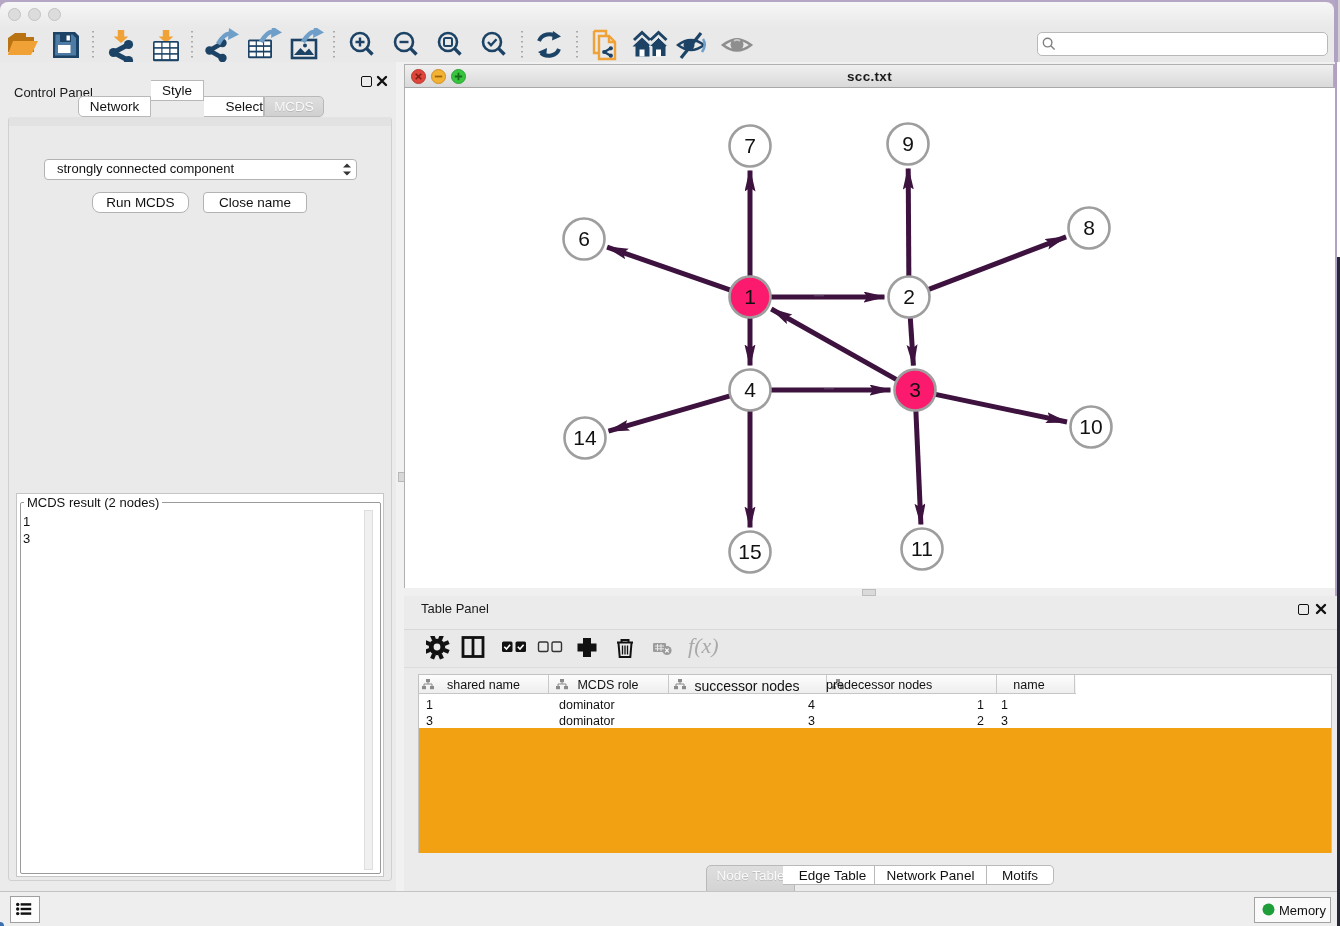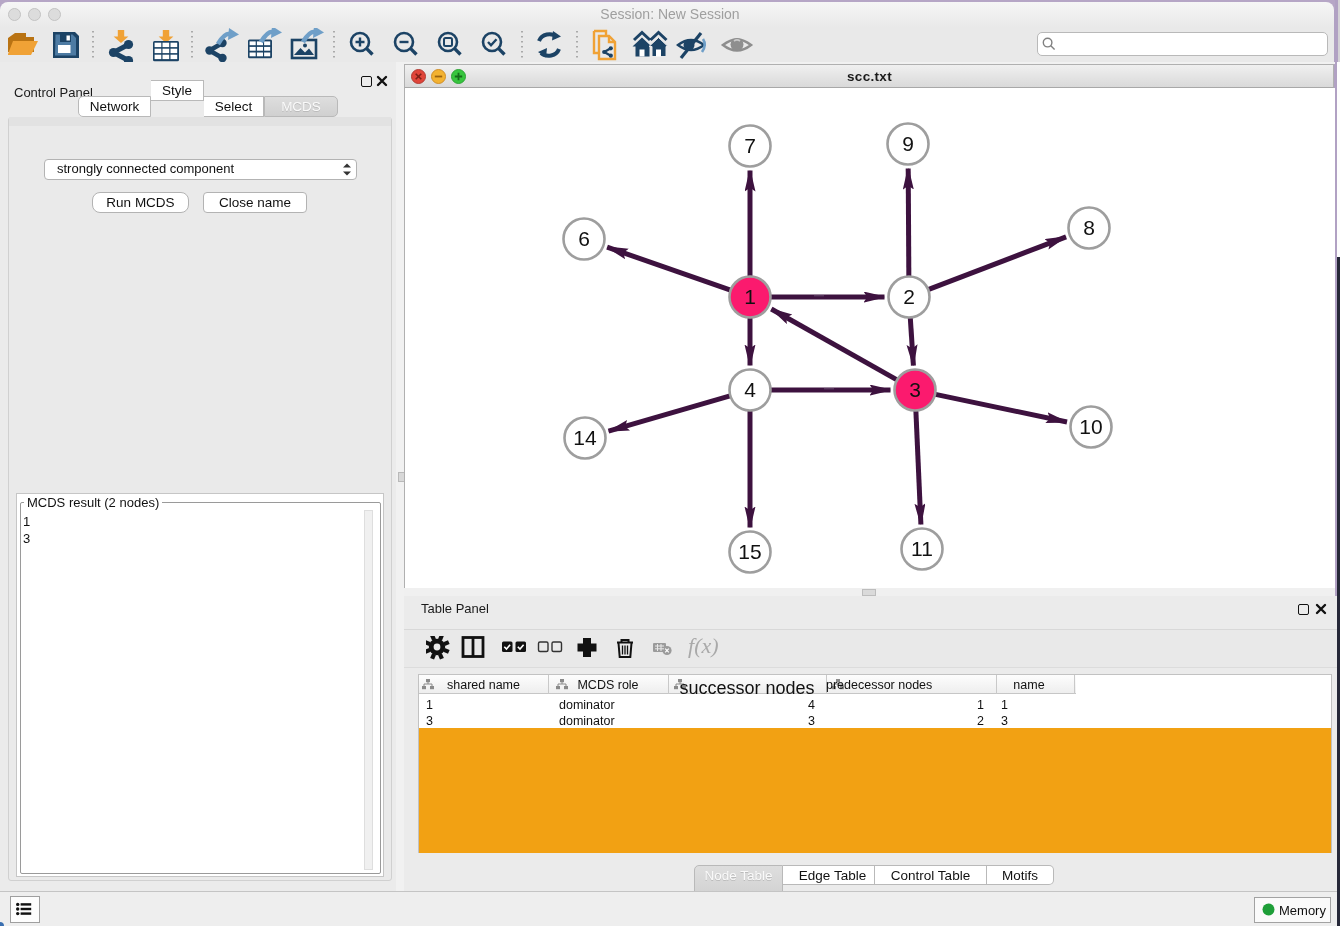--- a/index.html
+++ b/index.html
@@ -15,21 +15,20 @@
 <div class="abs" style="left:1338px;top:0;width:2px;height:62px;background:#d4d2d6;"></div>
 <div class="abs" style="left:1337px;top:62px;width:3px;height:195px;background:#fdfdfd;"></div>
 <div class="abs" style="left:1337px;top:257px;width:3px;height:669px;background:#262838;"></div>
 
 <div class="abs" style="left:0;top:0;width:1335px;height:10px;background:#b6a6c6;"></div>
 
 <div class="abs" style="left:0;top:2px;width:1334px;height:26px;background:linear-gradient(#f6f6f6,#e9e9e9);border-bottom:1px solid #c9c9c9;border-radius:8px 8px 0 0;"></div>
 <div class="abs" style="left:8px;top:8px;width:11px;height:11px;border-radius:50%;background:#dcdcdc;border:1px solid #c3c3c3;"></div>
 <div class="abs" style="left:28px;top:8px;width:11px;height:11px;border-radius:50%;background:#dcdcdc;border:1px solid #c3c3c3;"></div>
 <div class="abs" style="left:48px;top:8px;width:11px;height:11px;border-radius:50%;background:#dcdcdc;border:1px solid #c3c3c3;"></div>
-<div class="abs" style="left:0;top:6px;width:1340px;text-align:center;font-size:14px;color:#9f9f9f;">Session: New Session</div>
 
 <div class="abs" style="left:0;top:28px;width:1334px;height:34px;background:#e9e9e9;border-bottom:1px solid #b5b5b5;"></div>
 <svg class="abs" style="left:0;top:28px" width="780" height="34" viewBox="0 0 780 34">
 <line x1="93" y1="3" x2="93" y2="31" stroke="#9a9a9a" stroke-width="1.6" stroke-dasharray="1.6 3.4"></line>
 <line x1="192" y1="3" x2="192" y2="31" stroke="#9a9a9a" stroke-width="1.6" stroke-dasharray="1.6 3.4"></line>
 <line x1="334" y1="3" x2="334" y2="31" stroke="#9a9a9a" stroke-width="1.6" stroke-dasharray="1.6 3.4"></line>
 <line x1="522" y1="3" x2="522" y2="31" stroke="#9a9a9a" stroke-width="1.6" stroke-dasharray="1.6 3.4"></line>
 <line x1="577" y1="3" x2="577" y2="31" stroke="#9a9a9a" stroke-width="1.6" stroke-dasharray="1.6 3.4"></line>
 <g>
         <path d="M8 10 L15 5 L26 5 L26 9 L34 9 L34 24 L8 24 Z" fill="#b97313"></path>
@@ -146,22 +145,22 @@
     </svg>
 
 <div id="cpanel" class="abs" style="left:0;top:62px;width:396px;height:831px;background:#ebebeb;">
 <div class="abs" style="left:14px;top:11px;font-size:13px;color:#1a1a1a;margin-top:12px;">Control Panel</div>
 <div class="abs" style="left:361px;top:14px;width:9px;height:9px;border:1.6px solid #111;border-radius:2px;"></div>
 <svg class="abs" style="left:376px;top:13px" width="12" height="12" viewBox="0 0 12 12">
         <path d="M2 2 L10 10 M10 2 L2 10" stroke="#111" stroke-width="2.4" stroke-linecap="round"></path>
       </svg>
 <div class="abs" style="left:78px;top:34px;width:73px;height:21px;background:#fff;border:1px solid #b9b9b9;border-radius:5px 0 0 5px;box-sizing:border-box;color:#111;text-align:center;font-size:13.5px;line-height:20px;">Network</div>
 <div class="abs" style="left:151px;top:18px;width:53px;height:21px;background:#fff;border:1px solid #b9b9b9;border-left:none;border-radius:0;box-sizing:border-box;color:#111;text-align:center;font-size:13.5px;line-height:20px;">Style</div>
-<div class="abs" style="left:204px;top:34px;width:60px;height:21px;background:#fff;border:1px solid #b9b9b9;border-left:none;border-radius:0;box-sizing:border-box;color:#111;text-align:center;font-size:13.5px;line-height:20px;">Select</div>
-<div class="abs" style="left:264px;top:34px;width:74px;height:21px;background:linear-gradient(#dedede,#d0d0d0);border:1px solid #b9b9b9;border-radius:0 5px 5px 0;box-sizing:border-box;color:#fafafa;text-shadow:0 1px 0 #bbb;text-align:center;font-size:13.5px;line-height:20px;">MCDS</div>
+<div class="abs" style="left:204px;top:34px;width:60px;height:21px;background:#fff;border:1px solid #b9b9b9;border-left:none;border-radius:0;box-sizing:border-box;color:#111;text-align:right;font-size:13.5px;line-height:20px;">Select</div>
+<div class="abs" style="left:264px;top:34px;width:60px;height:21px;background:linear-gradient(#dedede,#d0d0d0);border:1px solid #b9b9b9;border-radius:0 5px 5px 0;box-sizing:border-box;color:#fafafa;text-shadow:0 1px 0 #bbb;text-align:center;font-size:13.5px;line-height:20px;">MCDS</div>
 <div class="abs" style="left:8px;top:55px;width:384px;height:764px;background:#eaeaea;border:1px solid #d0d0d0;border-radius:3px;box-sizing:border-box;"></div>
 <div class="abs" style="left:9px;top:55px;width:382px;height:9px;background:#e2e2e2;"></div>
 <div class="abs" style="left:44px;top:97px;width:313px;height:21px;background:#fff;border:1px solid #b3b3b3;border-radius:4px;box-sizing:border-box;"></div>
 <div class="abs" style="left:57px;top:99px;font-size:13px;color:#111;">strongly connected component</div>
 <svg class="abs" style="left:341px;top:101px" width="12" height="13" viewBox="0 0 12 13">
         <path d="M2 4.5 L6 0.5 L10 4.5 Z M2 8.5 L6 12.5 L10 8.5 Z" fill="#333"></path>
       </svg>
 <div class="abs" style="left:92px;top:130px;width:97px;height:21px;background:#fff;border:1px solid #b3b3b3;border-radius:8px;box-sizing:border-box;text-align:center;font-size:13.5px;line-height:19px;color:#111;">Run MCDS</div>
 <div class="abs" style="left:203px;top:130px;width:104px;height:21px;background:#fff;border:1px solid #b3b3b3;border-radius:4px;box-sizing:border-box;text-align:center;font-size:13.5px;line-height:19px;color:#111;">Close name</div>
 <div class="abs" style="left:16px;top:431px;width:368px;height:384px;background:#fff;border:1px solid #c6c6c6;box-sizing:border-box;"></div>
@@ -324,36 +323,36 @@
 <svg class="abs" style="left:428px;top:83px" width="12" height="11" viewBox="0 0 12 11">
         <g fill="#8a8a8a">
           <rect x="4" y="0" width="4" height="3.2"></rect>
           <rect x="0" y="7" width="4" height="3.2"></rect>
           <rect x="8" y="7" width="4" height="3.2"></rect>
         </g>
         <path d="M6 3 v2 M2 7 v-2 h8 v2" stroke="#8a8a8a" stroke-width="1" fill="none"></path>
       </svg>
 <div class="abs" style="left:15px;top:82px;width:129px;text-align:center;font-size:12.5px;color:#111;">shared name</div>
 <div class="abs" style="left:144px;top:82px;width:120px;text-align:center;font-size:12.5px;color:#111;">MCDS role</div>
-<div class="abs" style="left:264px;top:82px;width:158px;text-align:center;font-size:18px;color:#111;">successor nodes</div>
+<div class="abs" style="left:264px;top:82px;width:158px;text-align:center;font-size:14px;color:#111;">successor nodes</div>
 <div class="abs" style="left:422px;top:82px;width:170px;text-align:left;font-size:12.5px;color:#111;">predecessor nodes</div>
 <div class="abs" style="left:592px;top:82px;width:66px;text-align:center;font-size:12.5px;color:#111;">name</div>
 <div class="abs" style="left:22px;top:102px;font-size:12.5px;color:#111;">1</div>
 <div class="abs" style="left:155px;top:102px;font-size:12.5px;color:#111;">dominator</div>
 <div class="abs" style="left:264px;top:102px;width:147px;text-align:right;font-size:12.5px;color:#111;">4</div>
 <div class="abs" style="left:422px;top:102px;width:158px;text-align:right;font-size:12.5px;color:#111;">1</div>
 <div class="abs" style="left:597px;top:102px;font-size:12.5px;color:#111;">1</div>
 <div class="abs" style="left:22px;top:118px;font-size:12.5px;color:#111;">3</div>
 <div class="abs" style="left:155px;top:118px;font-size:12.5px;color:#111;">dominator</div>
 <div class="abs" style="left:264px;top:118px;width:147px;text-align:right;font-size:12.5px;color:#111;">3</div>
 <div class="abs" style="left:422px;top:118px;width:158px;text-align:right;font-size:12.5px;color:#111;">2</div>
 <div class="abs" style="left:597px;top:118px;font-size:12.5px;color:#111;">3</div>
-<div class="abs" style="left:290px;top:269px;width:89px;height:36px;background:linear-gradient(#dedede,#d0d0d0);color:#fafafa;text-shadow:0 1px 0 #bbb;border:1px solid #b9b9b9;border-radius:5px 0 0 5px;box-sizing:border-box;text-align:center;font-size:13.5px;line-height:19px;">Node Table</div>
+<div class="abs" style="left:302px;top:269px;width:89px;height:36px;background:linear-gradient(#dedede,#d0d0d0);color:#fafafa;text-shadow:0 1px 0 #bbb;border:1px solid #b9b9b9;border-radius:5px 0 0 5px;box-sizing:border-box;text-align:center;font-size:13.5px;line-height:19px;">Node Table</div>
 <div class="abs" style="left:379px;top:269px;width:92px;height:20px;background:#fff;color:#111;border:1px solid #b9b9b9;border-left:none;border-radius:0;box-sizing:border-box;text-align:center;font-size:13.5px;line-height:19px;padding-left:8px;">Edge Table</div>
-<div class="abs" style="left:471px;top:269px;width:112px;height:20px;background:#fff;color:#111;border:1px solid #b9b9b9;border-left:none;border-radius:0;box-sizing:border-box;text-align:center;font-size:13.5px;line-height:19px;">Control Table</div>
+<div class="abs" style="left:471px;top:269px;width:112px;height:20px;background:#fff;color:#111;border:1px solid #b9b9b9;border-left:none;border-radius:0;box-sizing:border-box;text-align:center;font-size:13.5px;line-height:19px;">Network Panel</div>
 <div class="abs" style="left:583px;top:269px;width:67px;height:20px;background:#fff;color:#111;border:1px solid #b9b9b9;border-left:none;border-radius:0 5px 5px 0;box-sizing:border-box;text-align:center;font-size:13.5px;line-height:19px;">Motifs</div>
 </div>
 
 <div class="abs" style="left:0;top:891px;width:1337px;height:35px;background:#eeeeee;border-top:1px solid #c4c4c4;box-sizing:border-box;"></div>
 <div class="abs" style="left:10px;top:896px;width:28px;height:25px;background:#fdfdfd;border:1px solid #9f9f9f;"></div>
 <svg class="abs" style="left:16px;top:902px" width="16" height="14" viewBox="0 0 16 14">
       <g fill="#111">
         <circle cx="1.7" cy="2.4" r="1.7"></circle>
         <circle cx="1.7" cy="7" r="1.7"></circle>
         <circle cx="1.7" cy="11.6" r="1.7"></circle>

